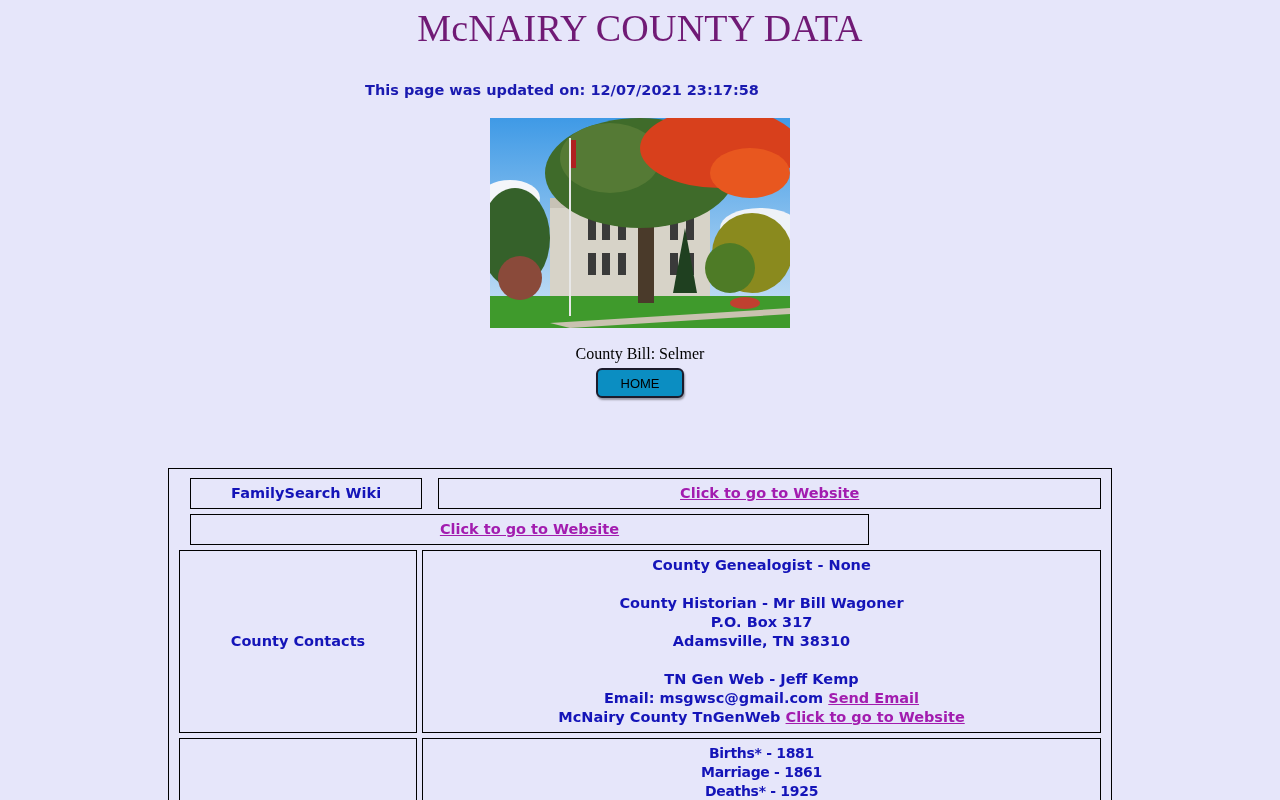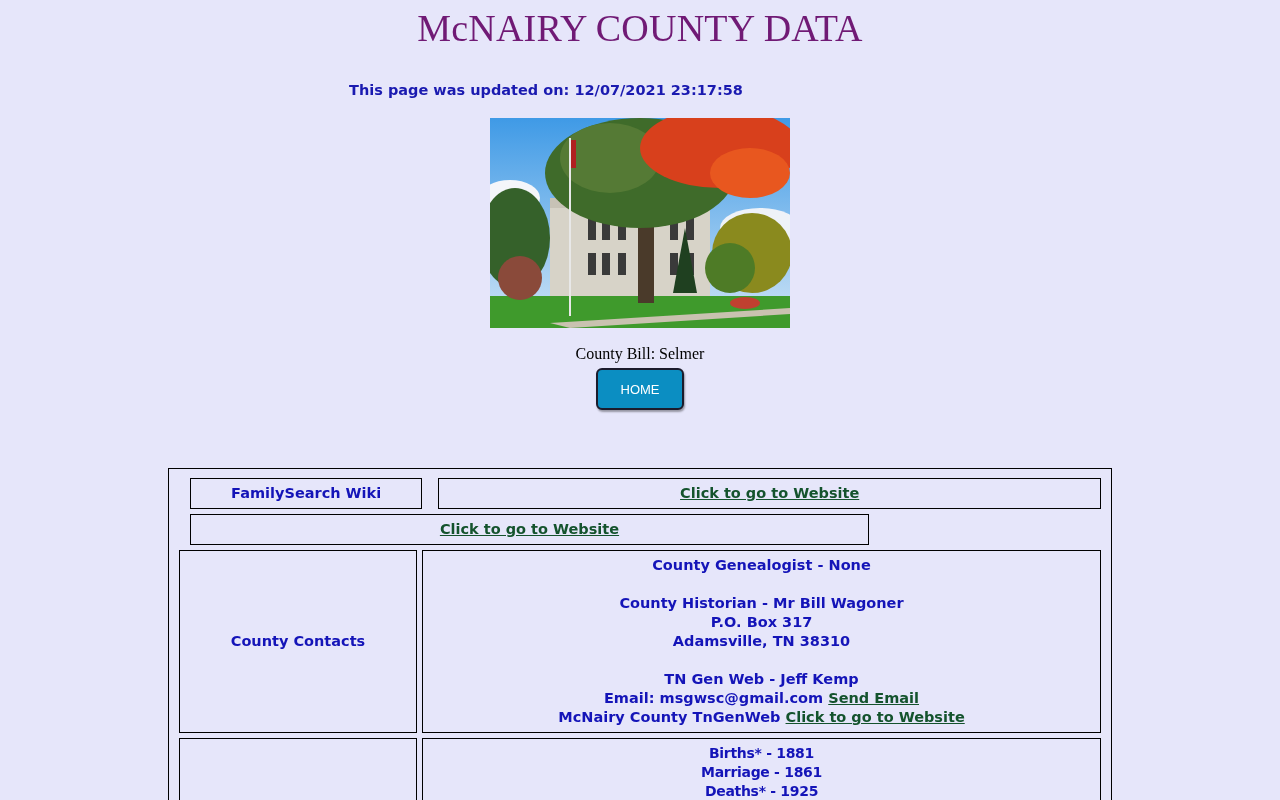--- a/index.html
+++ b/index.html
@@ -23,21 +23,21 @@
       margin: 0;
       position: absolute;
       top: 6px;
       left: 0;
       width: 1280px;
       letter-spacing: 0.2px;
     }
     .updated {
       position: absolute;
       top: 82px;
-      left: 0;
+      left: 16px;
       width: 1092px;
       text-align: center;
       font-size: 14.5px;
       font-weight: bold;
       color: #1a1ab0;
     }
     .photo {
       position: absolute;
       left: 490px;
       top: 118px;
@@ -54,26 +54,26 @@
       text-align: center;
       font-family: "Liberation Serif", serif;
       font-size: 16px;
       color: #000;
     }
     .home-btn {
       position: absolute;
       left: 596px;
       top: 368px;
       width: 88px;
-      height: 42px;
+      height: 30px;
       box-sizing: border-box;
       background: #0b8ec2;
       border: 2px solid #1c1c2c;
       border-radius: 6px;
-      color: #ffffff;
+      color: #000000;
       font-family: "Liberation Sans", sans-serif;
       font-size: 13px;
       display: flex;
       align-items: center;
       justify-content: center;
       cursor: pointer;
       box-shadow: 1px 2px 2px rgba(0,0,0,0.35);
     }
     .data-table-wrap {
       position: absolute;
@@ -102,21 +102,21 @@
       align-items: center;
       justify-content: center;
     }
     .cell.label { width: 238px; margin-right: 5px; }
     .cell.value { width: 679px; }
     .row.short .cell { height: 31px; margin-left: 11px; }
     .row.contacts .cell { height: 183px; }
     .row.records .cell { height: 120px; justify-content: flex-start; padding-top: 5px; }
     .row.records .cell.label { justify-content: center; }
     a.link {
-      color: #14532d;
+      color: #a21caf;
       text-decoration: underline;
       cursor: pointer;
     }
     .blank { height: 19px; }
     .records-line { font-size: 14px; letter-spacing: -0.3px; }
   </style>
 </head>
 <body>
 
 <h1 class="page-title">McNAIRY COUNTY DATA</h1>

